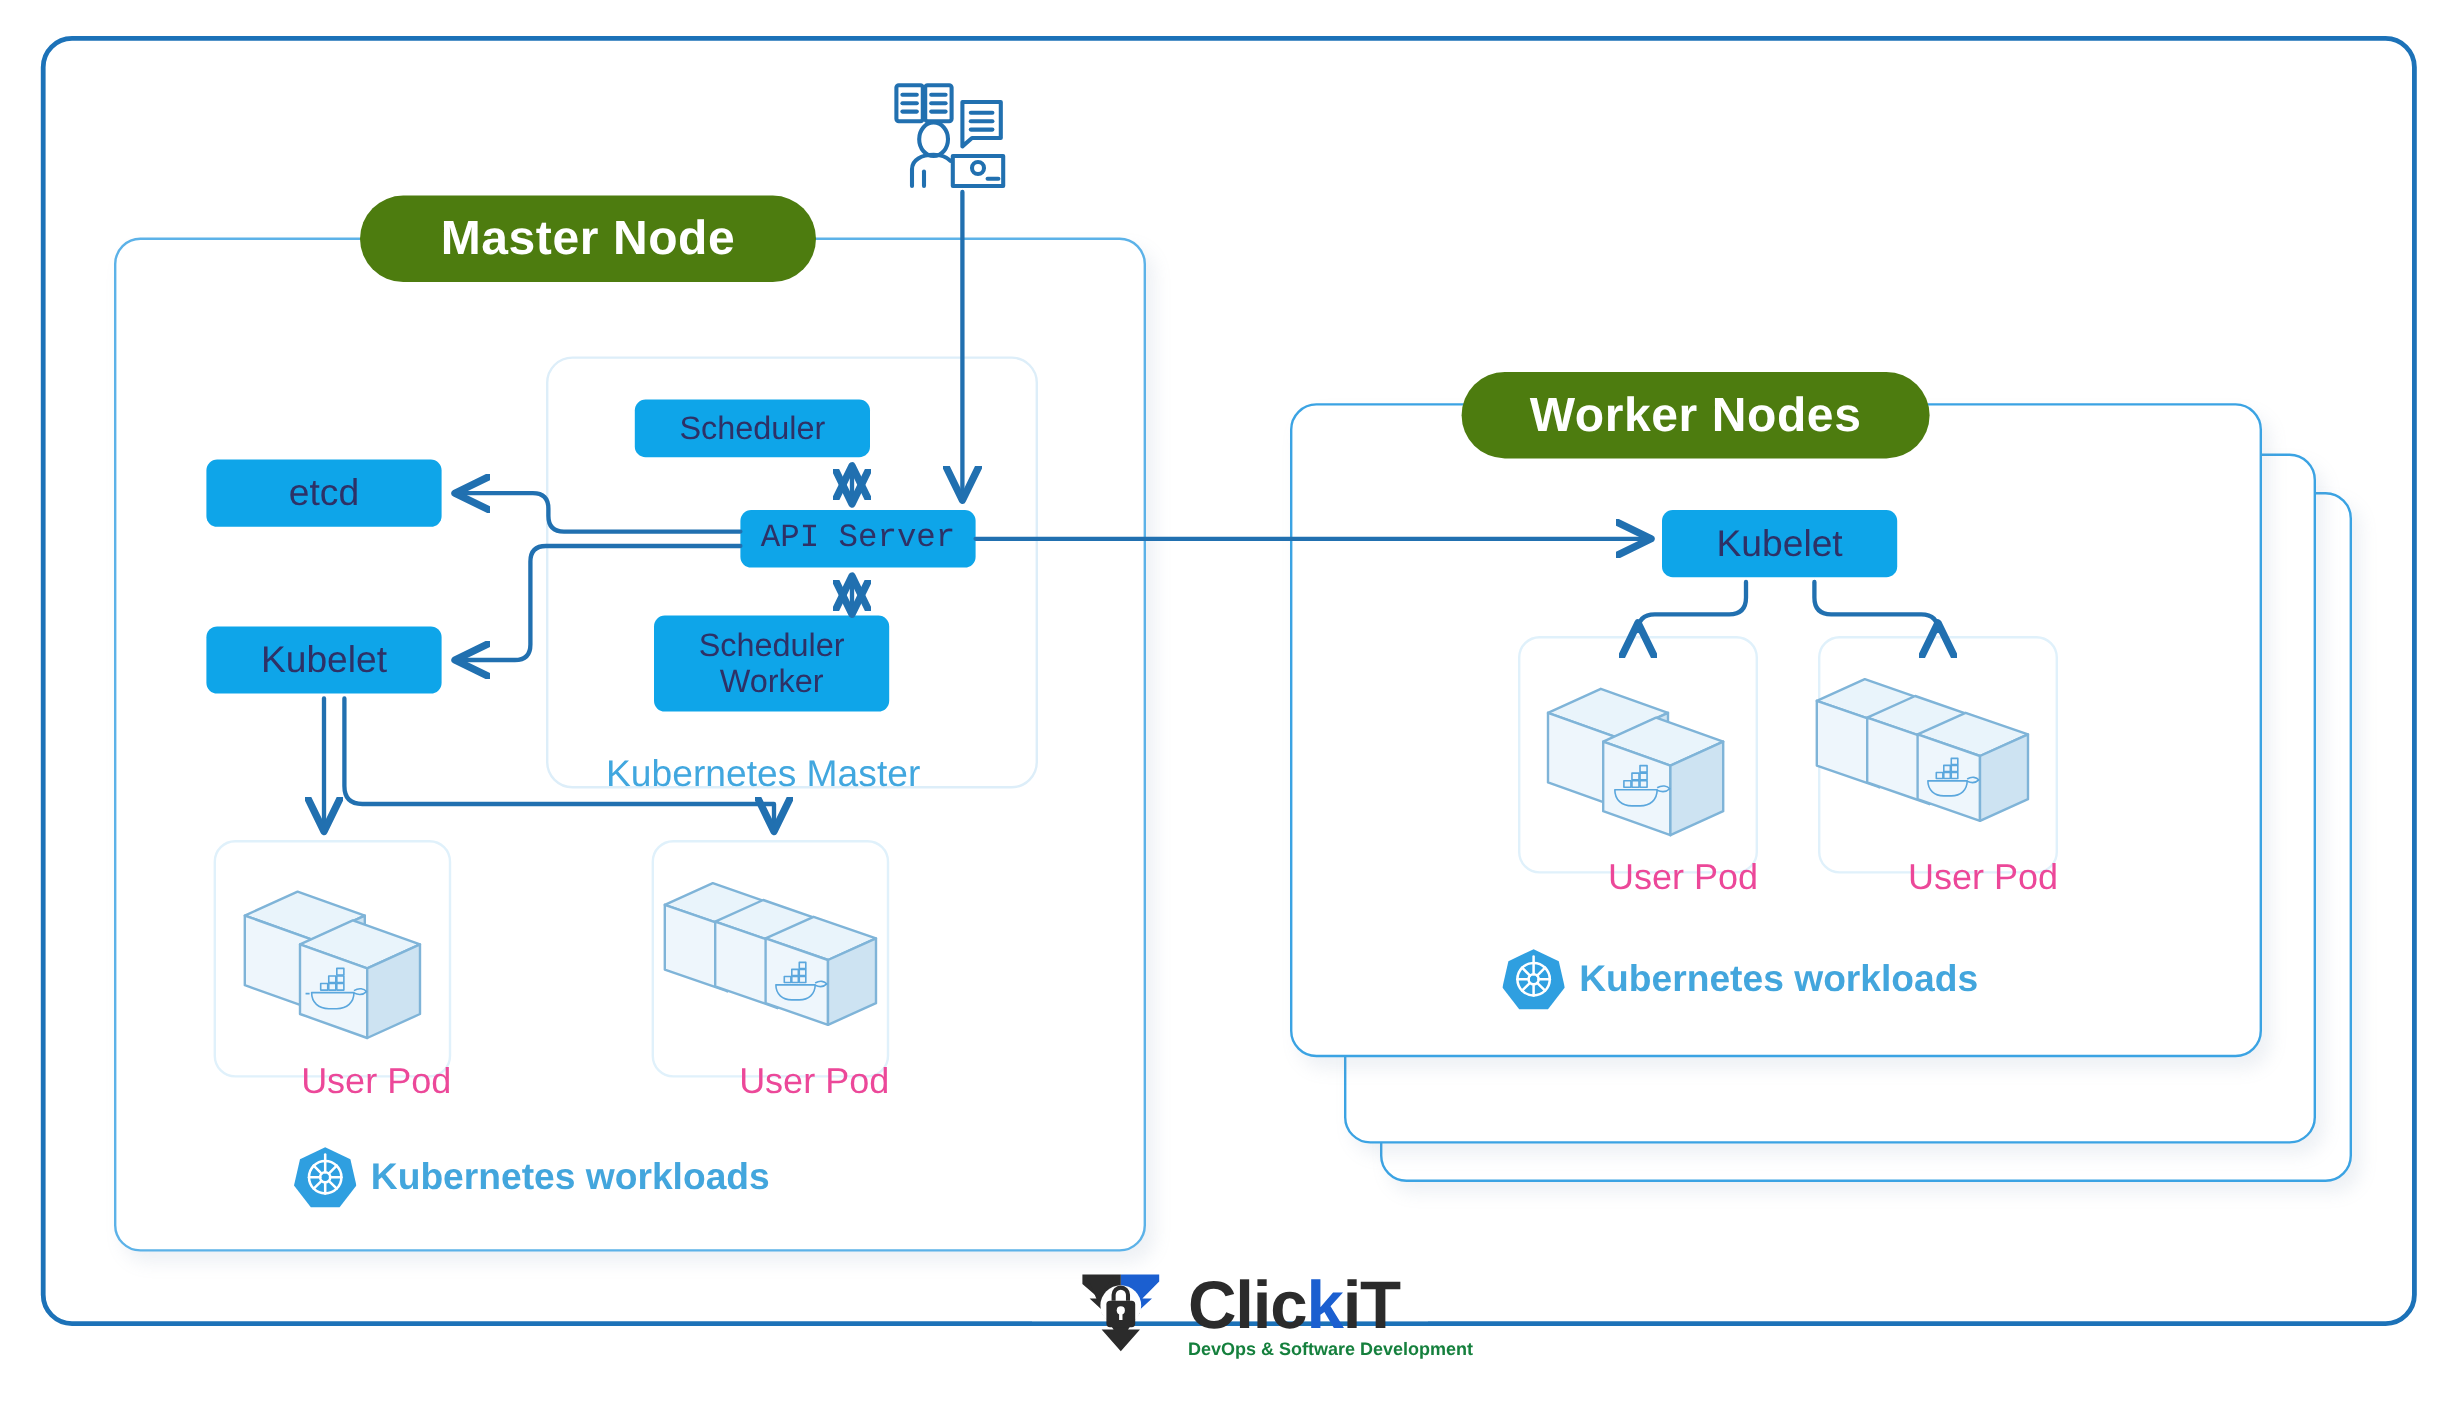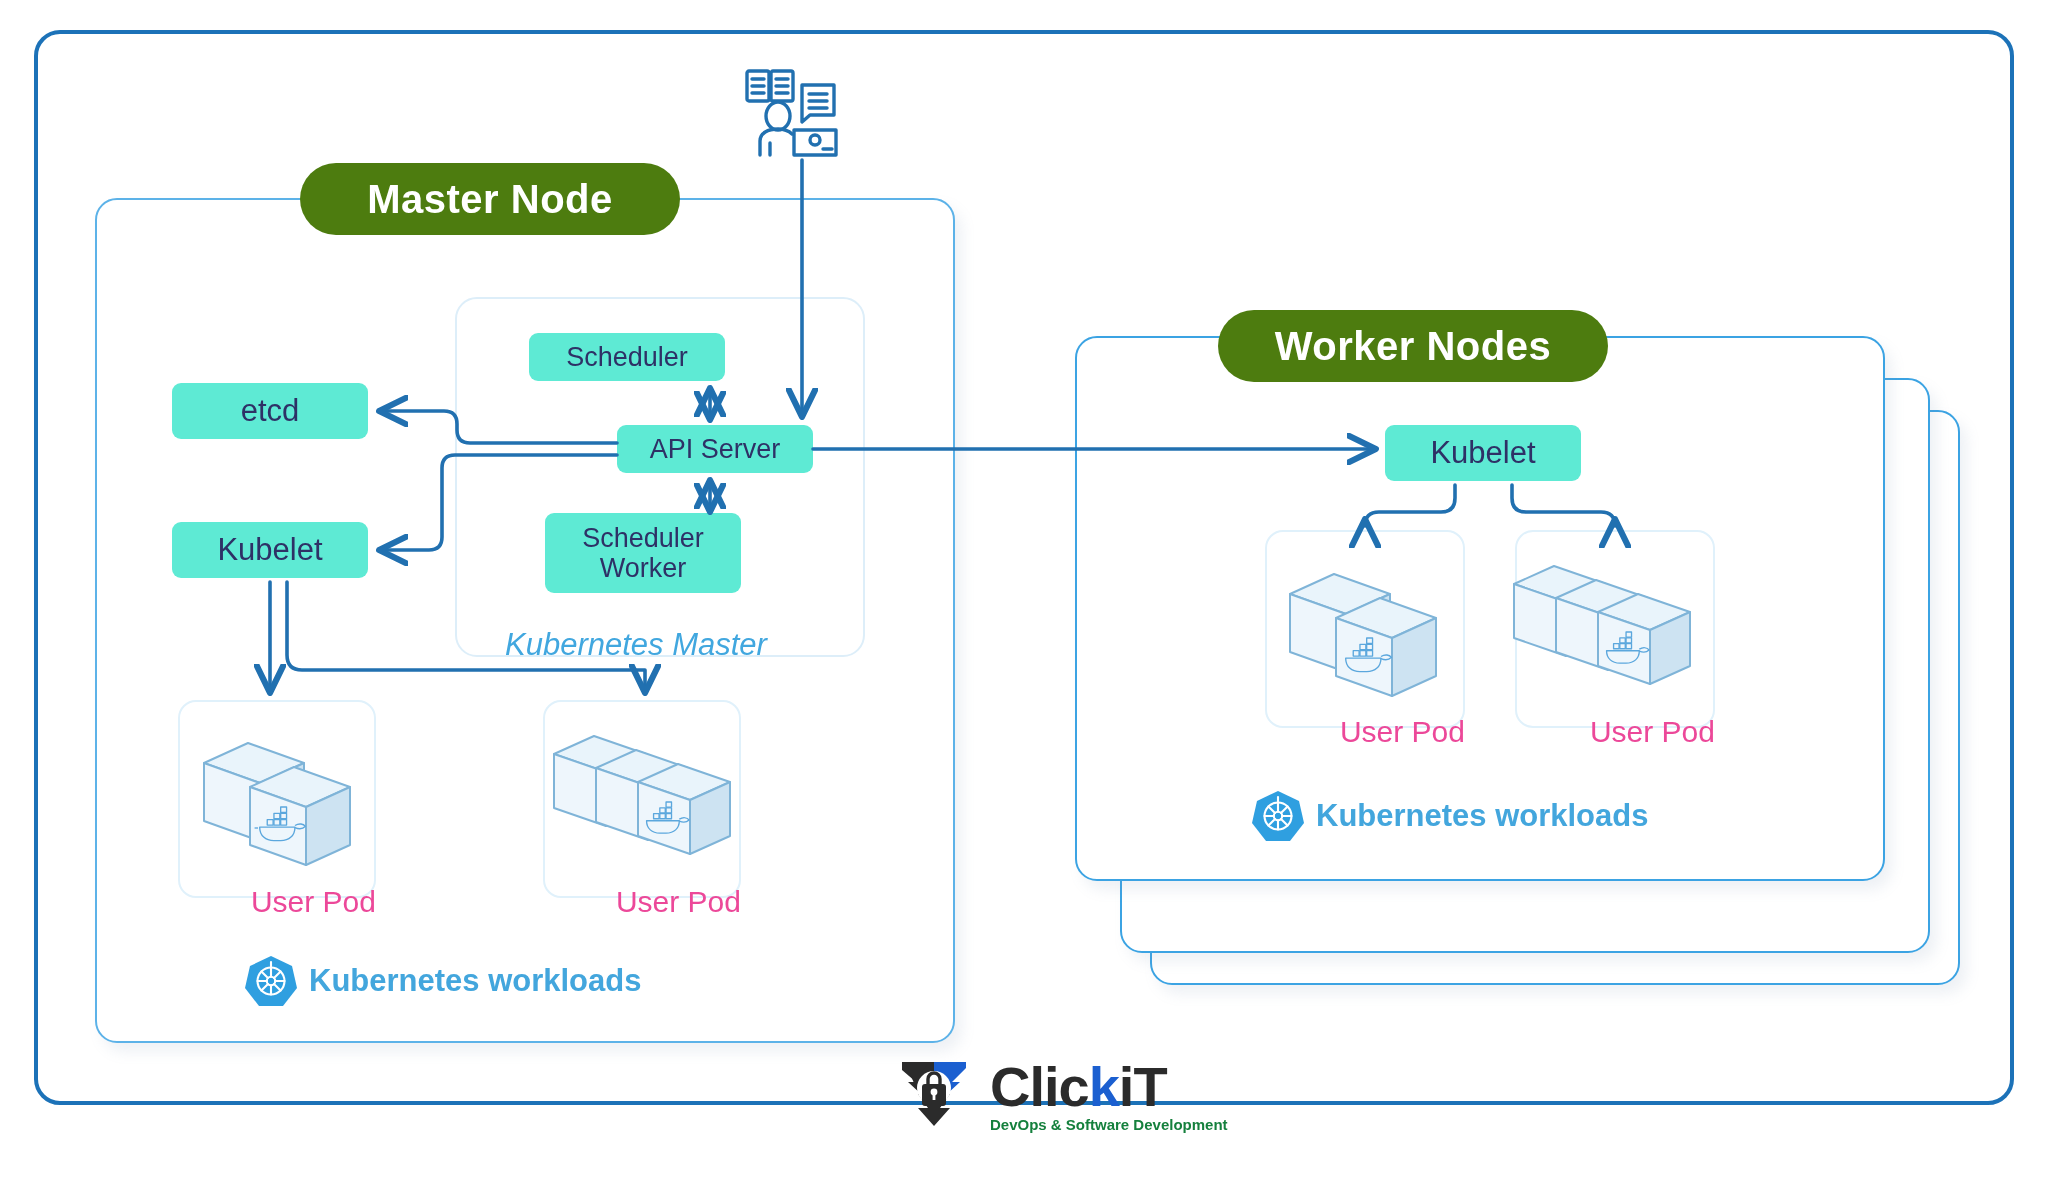--- a/index.html
+++ b/index.html
@@ -62,21 +62,21 @@
     display: flex;
     align-items: center;
     justify-content: center;
     letter-spacing: 0.5px;
     white-space: nowrap;
   }
 
   
   .chip {
     position: absolute;
-    background: #5eead4;
+    background: #0ea5e9;
     border-radius: 9px;
     color: #2e3166;
     display: flex;
     align-items: center;
     justify-content: center;
     text-align: center;
     line-height: 1.12;
     box-sizing: border-box;
   }
 
@@ -188,27 +188,27 @@
     </svg>
   </div>
 
   <div class="group-card" style="left:95px; top:198px; width:860px; height:845px;"></div>
 
   <div class="pill" style="left:300px; top:163px; width:380px; height:72px; font-size:40px;">
     <span>Master Node</span>
   </div>
 
   <div class="master-inner" style="left:455px; top:297px; width:410px; height:360px;"></div>
-  <div class="inner-label" style="left:505px; top:627px; font-size:31px;font-style:italic;">Kubernetes Master</div>
+  <div class="inner-label" style="left:505px; top:627px; font-size:31px;">Kubernetes Master</div>
 
   <div class="chip" style="left:529px; top:333px; width:196px; height:48px; font-size:27px;">
     <span>Scheduler</span>
   </div>
 
-  <div class="chip" style="left:617px; top:425px; width:196px; height:48px; font-size:27px;">
+  <div class="chip" style="left:617px; top:425px; width:196px; height:48px; font-size:27px;font-family:Liberation Mono, monospace;">
     <span>API Server</span>
   </div>
 
   <div class="chip" style="left:545px; top:513px; width:196px; height:80px; font-size:27px; flex-direction:column;">
     <span>Scheduler</span>
     <span>Worker</span>
   </div>
 
   <div class="chip" style="left:172px; top:383px; width:196px; height:56px; font-size:31px;">
     <span>etcd</span>

